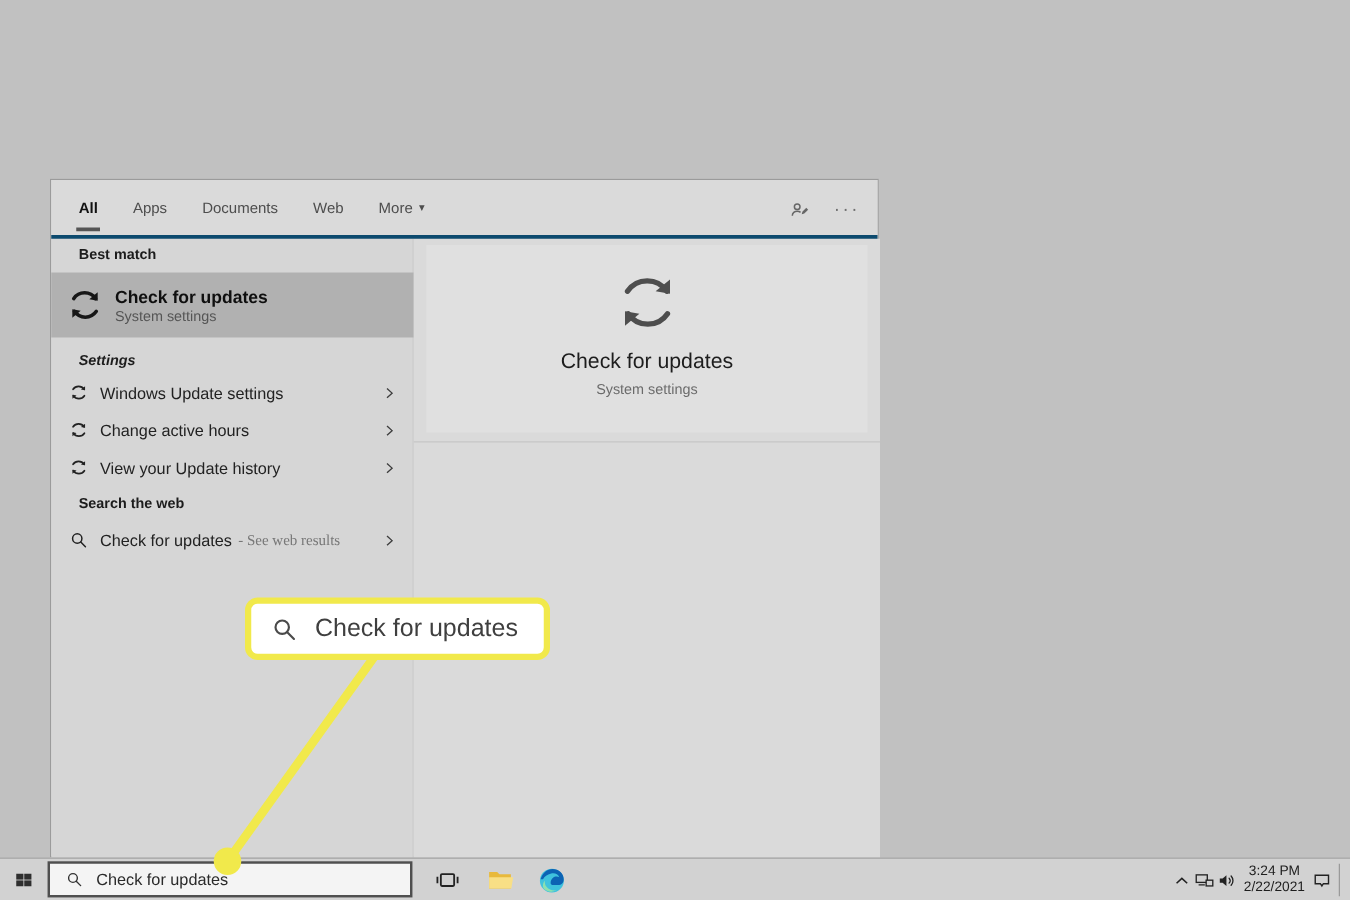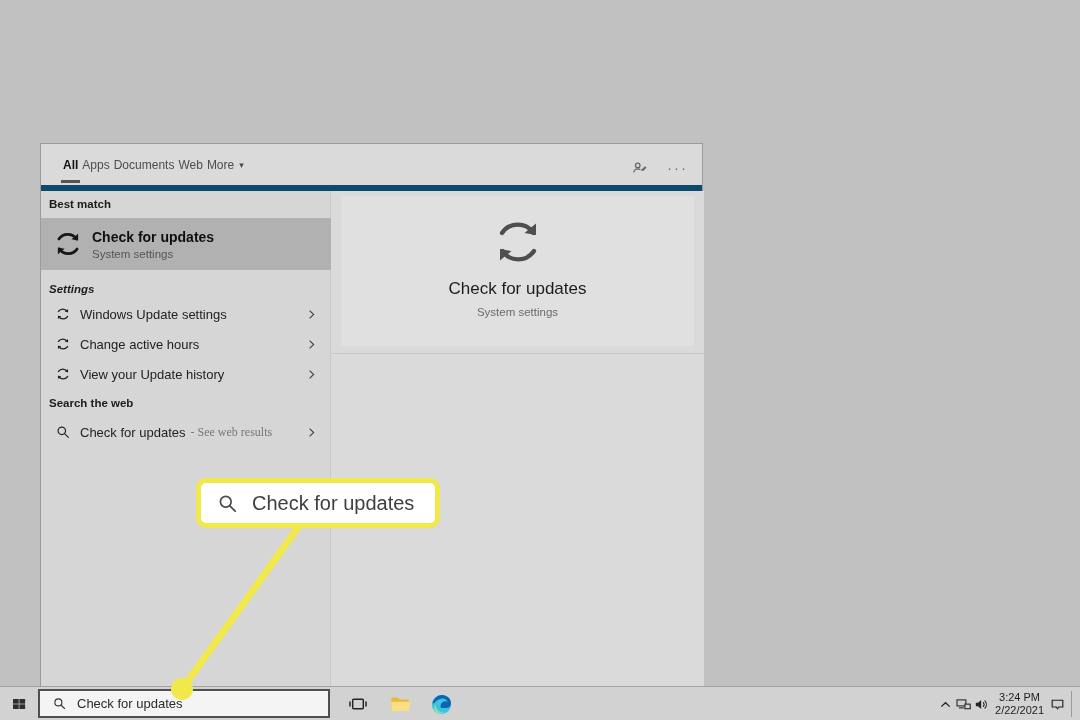--- a/index.html
+++ b/index.html
@@ -4,35 +4,35 @@
 <style>
   * { margin:0; padding:0; box-sizing:border-box; }
   html,body { width:1080px; height:720px; }
   body { font-family:"Liberation Sans", sans-serif; }
   .screen { position:relative; width:1080px; height:720px; background:#c1c1c1; overflow:hidden; }
 
   
   .panel { position:absolute; left:40px; top:143px; width:663px; height:543px;
            background:#dadada; border:1px solid #9b9b9b; }
   .tabbar { position:absolute; left:0; top:0; width:100%; height:47px;
-            display:flex; align-items:center; padding-left:20px; 
-            border-bottom:6px solid #0c4a6e; background:#dadada; z-index:2; }
+            display:flex; align-items:center; padding-left:20px; gap:24px;
+            border-bottom:3px solid #0c4a6e; background:#dadada; z-index:2; }
   .tab { position:relative; font-size:12px; color:#4d4d4d; height:47px;
          display:flex; align-items:center; cursor:default; padding:0 2px; }
   .tab.active { color:#111; font-weight:bold; }
   .tab.active::after { content:""; position:absolute; left:0; right:0; bottom:5px;
          height:3px; background:#555; }
   .tab .arrow { font-size:9px; margin-left:5px; color:#4d4d4d; }
   .tabbar-right { position:absolute; right:14px; top:0; height:47px; display:flex;
          align-items:center; gap:18px; }
   .ellipsis { font-size:15px; color:#6e6e6e; letter-spacing:2px; }
 
   .left-col { position:absolute; left:0; top:47px; width:290px; height:496px;
               background:#d6d6d6; border-right:1px solid #c9c9c9; }
-  .section-label { font-size:11.5px; font-weight:bold; color:#1c1c1c; margin-left:8px; }
+  .section-label { font-size:11.5px; font-weight:bold; color:#1c1c1c; margin-left:22px; }
   .lbl-bestmatch { position:absolute; top:7px; }
   .bestmatch-row { position:absolute; left:0; top:27px; width:290px; height:52px;
                    background:#b1b1b1; display:flex; align-items:center; }
   .bm-icon { width:32px; height:32px; margin-left:11px; color:#161616; flex:0 0 auto; }
   .bm-text { margin-left:8px; }
   .bm-title { font-size:14px; font-weight:bold; color:#0f0f0f; }
   .bm-sub { font-size:11.5px; color:#555; margin-top:3px; }
   .lbl-settings { position:absolute; top:92px;font-style:italic; }
   .result-row { position:absolute; left:0; width:290px; height:30px;
                 display:flex; align-items:center; }

